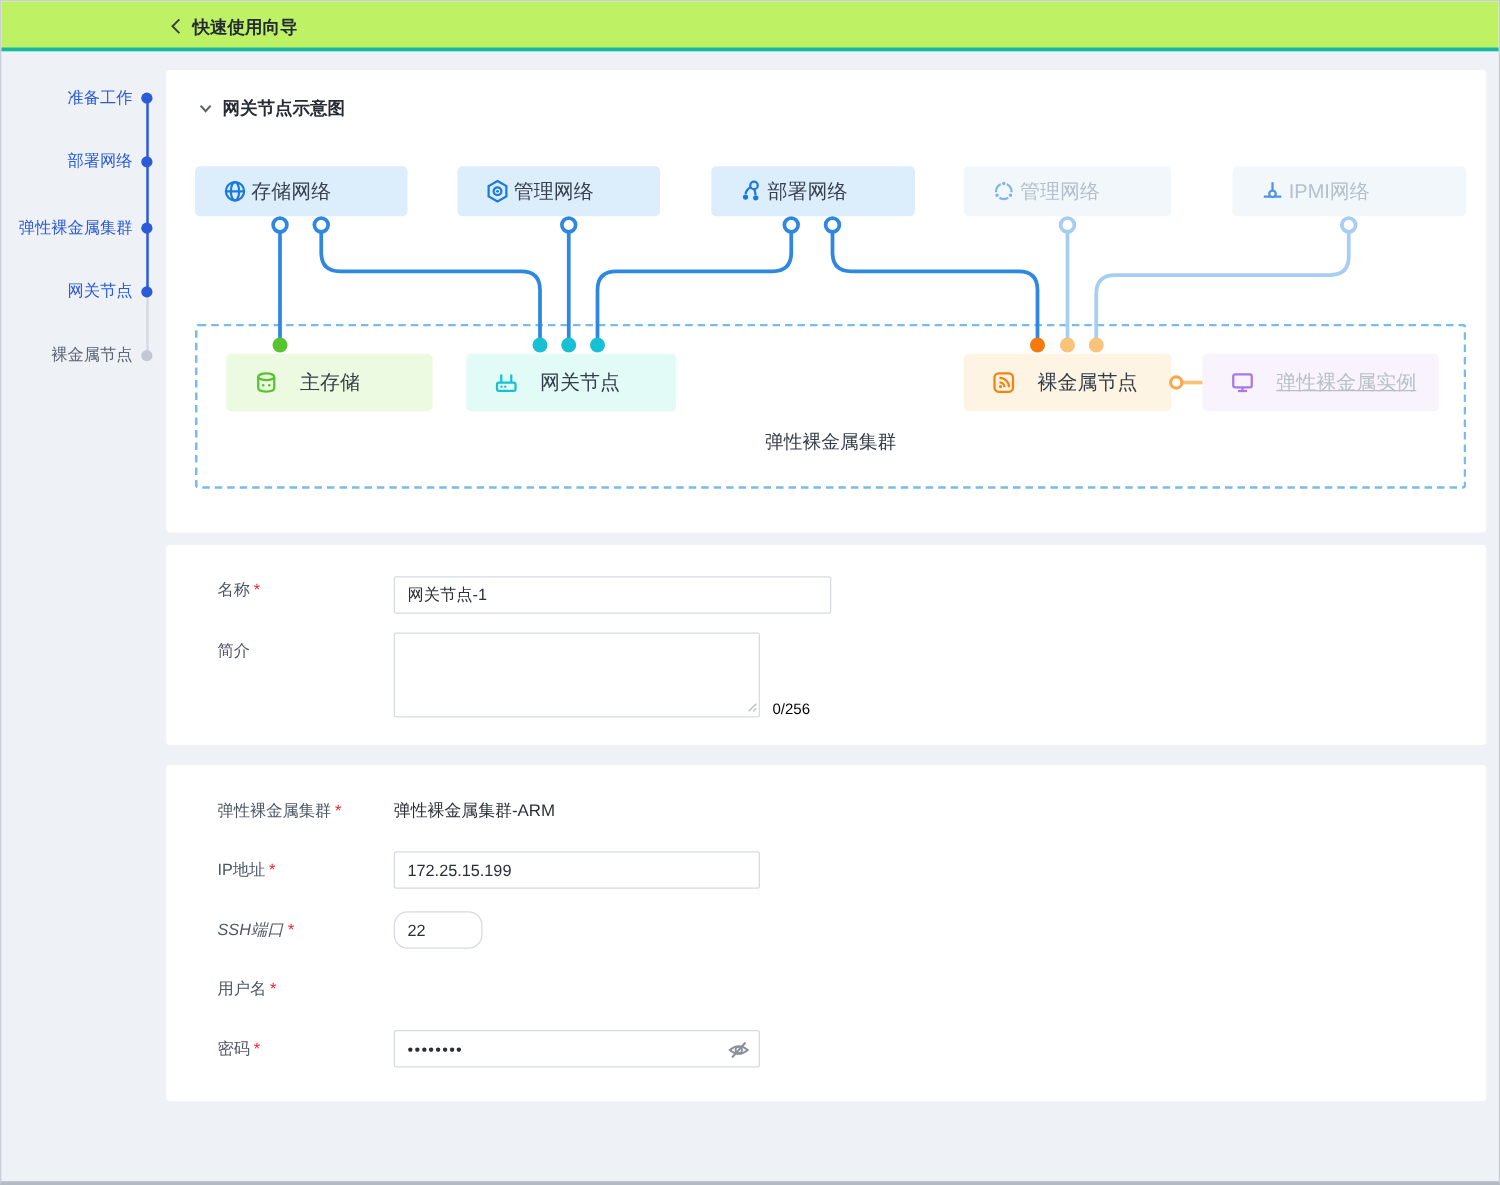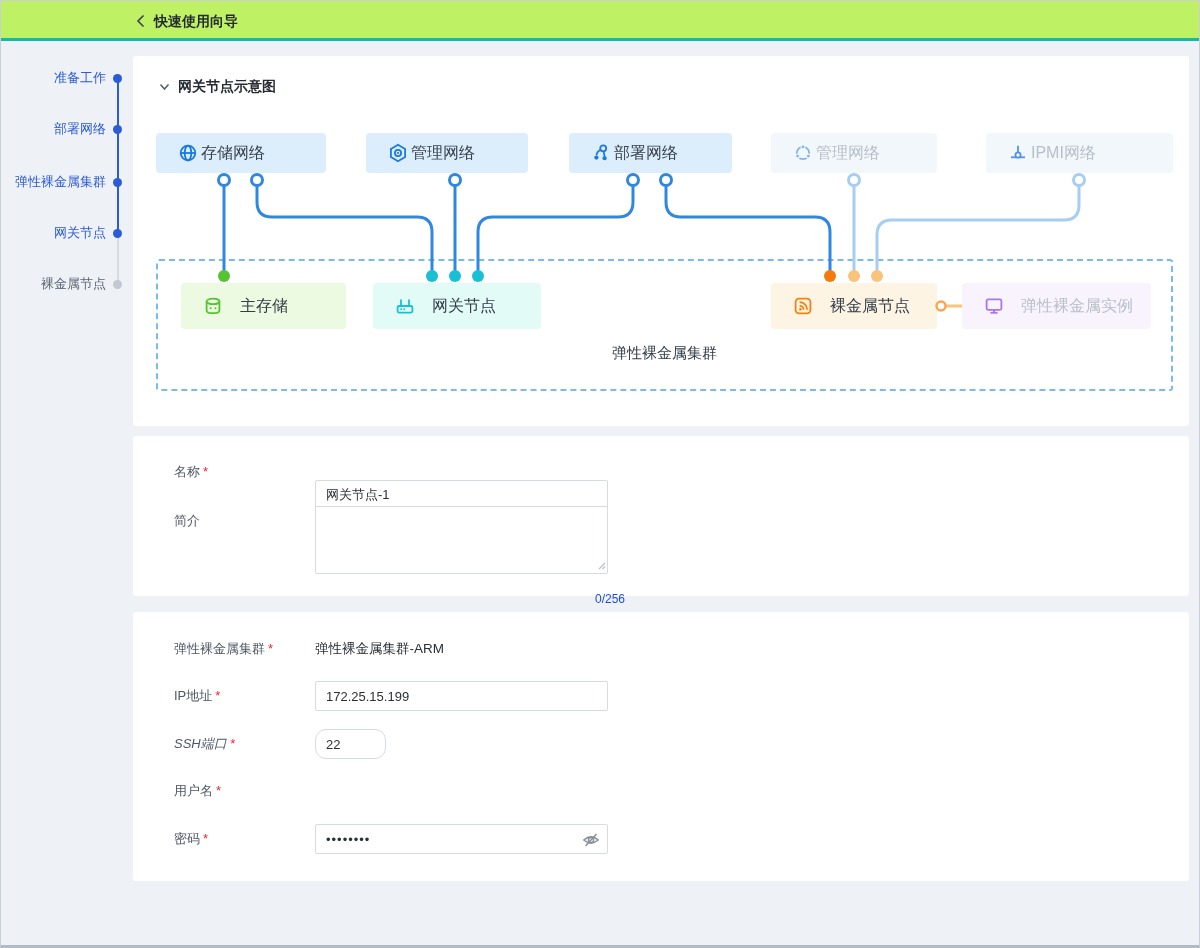--- a/index.html
+++ b/index.html
@@ -55,21 +55,21 @@
   
   .form-label { position:absolute; left:41px; font-size:13px; color:#4e5766; line-height:18px; }
   .req { color:#f5222d; margin-left:3px; }
   .t-input { position:absolute; left:182px; height:30px; border:1px solid #d6dae1; border-radius:2px;
              font-size:13px; color:#2b2f36; padding:0 10px; outline:none; background:#fff;
              font-family:"Liberation Sans","DejaVu Sans",sans-serif; }
   .t-area-wrap { position:absolute; left:182px; width:293px; height:68px; }
   .t-area { width:293px; height:68px; border:1px solid #d6dae1; border-radius:2px; resize:none;
             font-size:13px; padding:6px 10px; outline:none;
             font-family:"Liberation Sans","DejaVu Sans",sans-serif; }
-  .counter { position:absolute; left:462px; font-size:12px; color:#1d4ed8;margin-top:32px; }
+  .counter { position:absolute; left:485px; font-size:12px; color:#000000; }
   .static-value { position:absolute; left:182px; font-size:13.5px; color:#2b3038; line-height:18px; }
   .pwd-wrap { position:absolute; left:182px; width:293px; height:30px; }
   .pwd-wrap input { position:static; width:293px; padding-right:32px; letter-spacing:1px; }
   .eye-btn { position:absolute; right:8px; top:7px; width:18px; height:18px; cursor:pointer; }
 
   
   .footer { position:absolute; left:0; top:848px; width:1200px; height:60px; background:#fff;
             border-top:1px solid #e9ebf0; }
   .cancel-btn { position:absolute; right:94px; top:0; height:60px; line-height:60px;
                 font-size:13.5px; color:#484e58; cursor:pointer; background:none; border:none; }
@@ -211,21 +211,21 @@
             <g fill="none" stroke="#f5820d" stroke-width="1.8">
               <rect x="2.6" y="2.6" width="14.8" height="14.8" rx="3.4"></rect>
               <path d="M6.6,9.8 A4,4 0 0 1 10.6,13.8"></path>
               <path d="M6.6,6.2 A7.6,7.6 0 0 1 14.2,13.8"></path>
             </g>
             <circle cx="7.4" cy="13.2" r="1.3" fill="#f5820d"></circle>
           </svg>
           <span>裸金属节点</span>
         </div>
 
-        <div class="node-box" style="left:829px; width:189px; background:#f8f3fc; color:#b7bfca;">
+        <div class="node-box" style="left:829px; width:189px; background:#f8f3fc; color:#b7bfca;text-decoration:underline;">
           <svg width="20" height="20" viewBox="0 0 20 20">
             <g fill="none" stroke="#a678e8" stroke-width="1.8">
               <rect x="2.6" y="3.4" width="14.8" height="10.4" rx="1.5"></rect>
               <line x1="10" y1="13.8" x2="10" y2="16.8"></line>
               <line x1="6.4" y1="16.8" x2="13.6" y2="16.8"></line>
             </g>
           </svg>
           <span>弹性裸金属实例</span>
         </div>
 
@@ -262,21 +262,21 @@
           <line x1="813" y1="250" x2="829" y2="250" stroke="#f9c37c" stroke-width="3"></line>
           <circle cx="808" cy="250" r="4.5" fill="#ffffff" stroke="#f9a64e" stroke-width="2.5"></circle>
         </svg>
       </div>
     </div>
 
     <div class="card card2">
       <div class="form-label" style="top:27px;">
         <span>名称</span><span class="req">*</span>
       </div>
-      <input class="t-input" style="top: 25px; width: 293px; margin-top: 19px;" value="网关节点-1">
+      <input class="t-input" style="top: 25px; width: 350px;" value="网关节点-1">
 
       <div class="form-label" style="top:76px;">
         <span>简介</span>
       </div>
       <div class="t-area-wrap" style="top:70px;">
         <textarea class="t-area" style=""></textarea>
         <svg width="10" height="10" viewBox="0 0 10 10" style="position:absolute; right:2px; bottom:4px;">
           <g stroke="#b9bec6" stroke-width="1.1">
             <line x1="3" y1="9" x2="9" y2="3"></line>
               <line x1="6.5" y1="9" x2="9" y2="6.5"></line>

